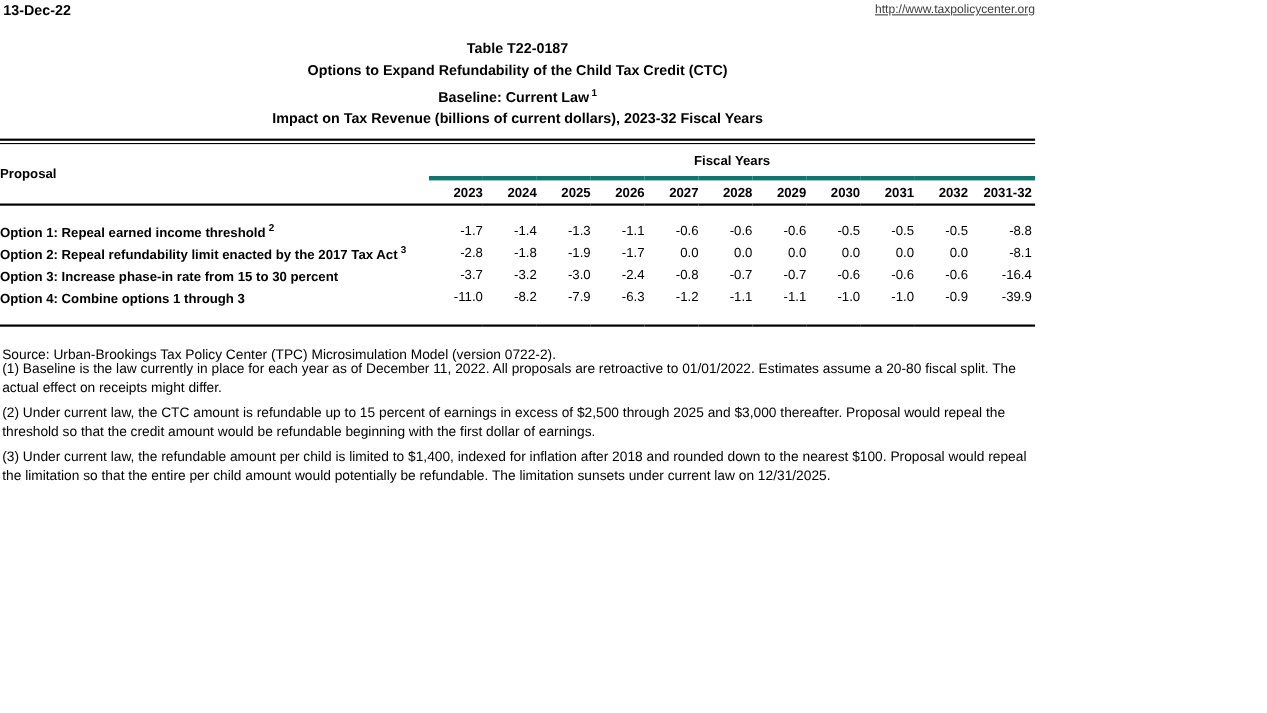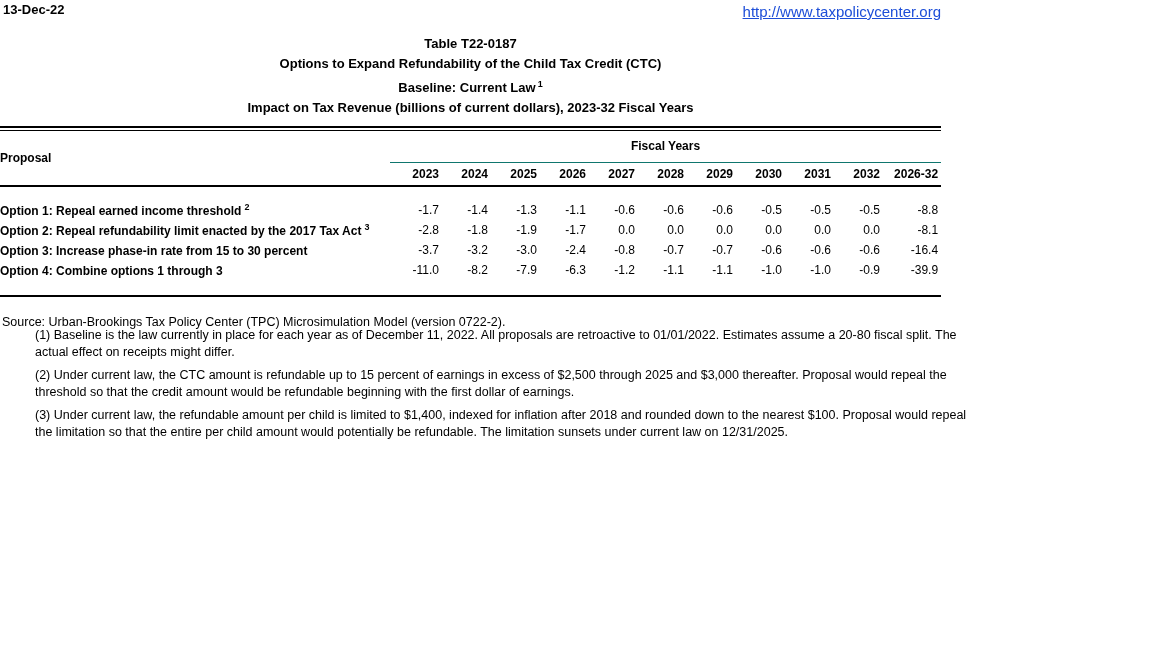--- a/index.html
+++ b/index.html
@@ -3,48 +3,48 @@
 <meta charset="utf-8">
 <style>
   * { margin:0; padding:0; box-sizing:border-box; }
   html,body { background:#ffffff; }
   body { font-family:"Liberation Sans", sans-serif; color:#000; }
   .page { position:relative; width:1152px; height:648px; background:#fff; overflow:hidden; }
 
   
   .top-date { position:absolute; left:3px; top:2px; font-size:13px; font-weight:bold; white-space:nowrap; }
   .top-warning { position:absolute; left:388px; top:3px; font-size:12px; font-weight:bold; letter-spacing:0.2px; white-space:nowrap; }
-  .top-link { position:absolute; top:3px; right:211px; font-size:15px; color:#1d4ed8; text-decoration:underline; white-space:nowrap; }
+  .top-link { position:absolute; top:3px; right:211px; font-size:11px; color:#404040; text-decoration:underline; white-space:nowrap; }
 
   
   .title-block { position:absolute; top:34px; left:0; width:941px; text-align:center; font-size:13px; font-weight:bold; line-height:20px; }
   .title-block sup { font-size:9px; margin-left:2px; }
 
   
   .rule-double { position:absolute; top:126px; left:0; width:941px; height:5px;
                  border-top:2px solid #000; border-bottom:1px solid #000; }
 
   
   table.ctc { position:absolute; top:131px; left:0; width:941px; border-collapse:collapse; table-layout:fixed;
               border-bottom:2px solid #000; font-size:12px;padding-left:44px; }
   table.ctc td, table.ctc th { padding:0; vertical-align:middle; overflow:visible; }
   .th-proposal { text-align:left; font-weight:bold; border-bottom:2px solid #000; padding-left:3px; white-space:nowrap; }
-  .th-group { text-align:center; font-weight:bold; border-bottom:1px solid #0f766e; height:31px; }
+  .th-group { text-align:center; font-weight:bold; border-bottom:4px solid #0f766e; height:31px; }
   .th-year { text-align:right; font-weight:bold; border-bottom:2px solid #000; height:24px; padding-right:7px; white-space:nowrap; }
   .th-year.last { padding-right:3px; }
   .row-spacer-top td { height:14px; border:none; }
   .row-spacer-bottom td { height:16px; border:none; }
   .td-label { text-align:left; font-weight:bold; white-space:nowrap; padding-left:3px; height:20px; }
   .td-label sup { font-size:9px; margin-left:3px; }
   .td-val { text-align:right; padding-right:7px; white-space:nowrap; height:20px; }
   .td-val.last { padding-right:3px; }
 
   
   .source-line { position:absolute; top:315px; left:2px; width:939px; font-size:12.5px; }
-  .footnote { position:absolute; left:2px; width:939px; font-size:12.5px; line-height:17px;margin-left:33px; }
+  .footnote { position:absolute; left:2px; width:939px; font-size:12.5px; line-height:17px; }
   .fn1 { top:327px; } .fn2 { top:367px; } .fn3 { top:407px; }
 </style>
 </head>
 <body>
 
 <div class="page">
 
   <div class="top-date">13-Dec-22</div>
   <a href="#" class="top-link">http://www.taxpolicycenter.org</a>
 
@@ -81,21 +81,21 @@
         <th class="th-year">2023</th>
         <th class="th-year">2024</th>
         <th class="th-year">2025</th>
         <th class="th-year">2026</th>
         <th class="th-year">2027</th>
         <th class="th-year">2028</th>
         <th class="th-year">2029</th>
         <th class="th-year">2030</th>
         <th class="th-year">2031</th>
         <th class="th-year">2032</th>
-        <th class="th-year last">2026-32</th>
+        <th class="th-year last">2031-32</th>
       </tr>
     </thead>
     <tbody>
       <tr class="row-spacer-top">
           <td colspan="12"></td>
         </tr>
       <tr>
         <td class="td-label"><span>Option 1: Repeal earned income threshold</span><sup>2</sup></td>
         <td class="td-val">-1.7</td>
         <td class="td-val">-1.4</td>

